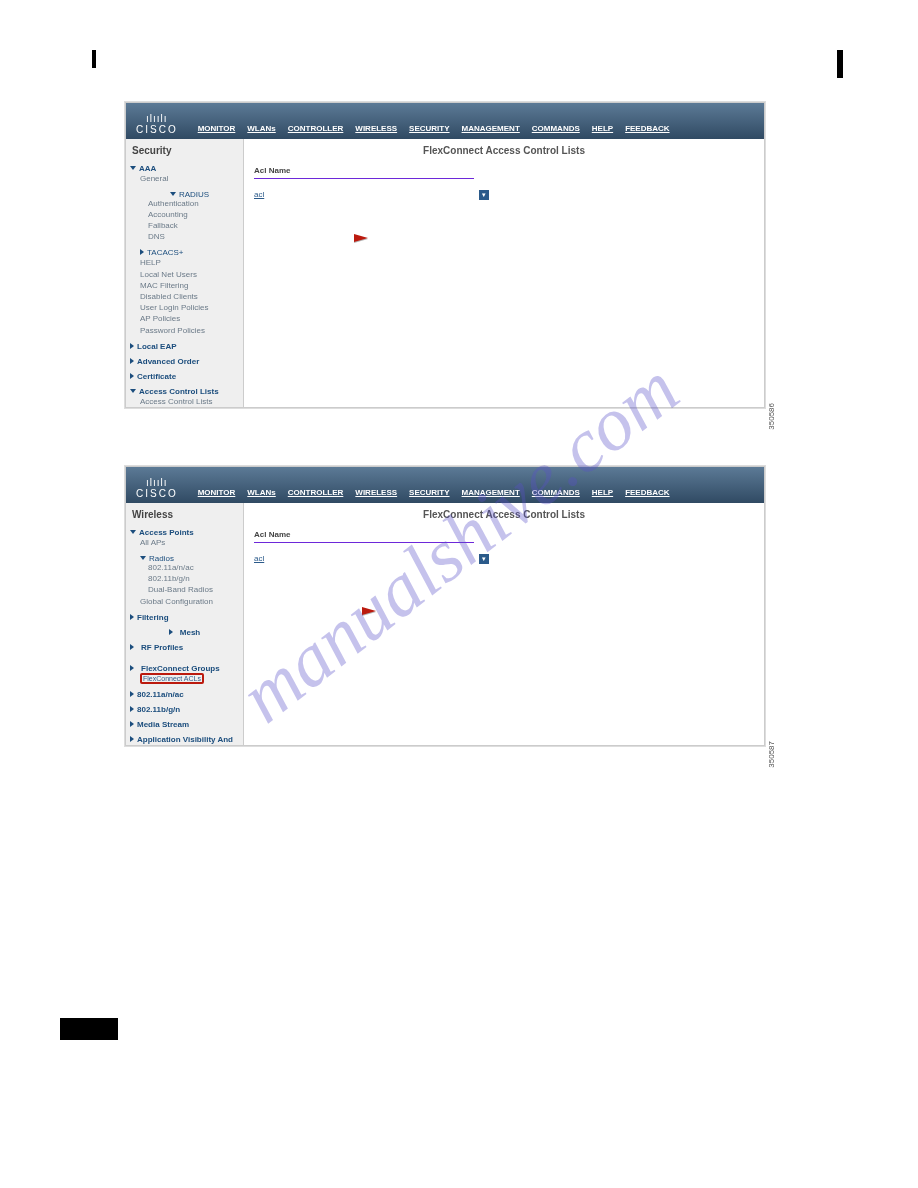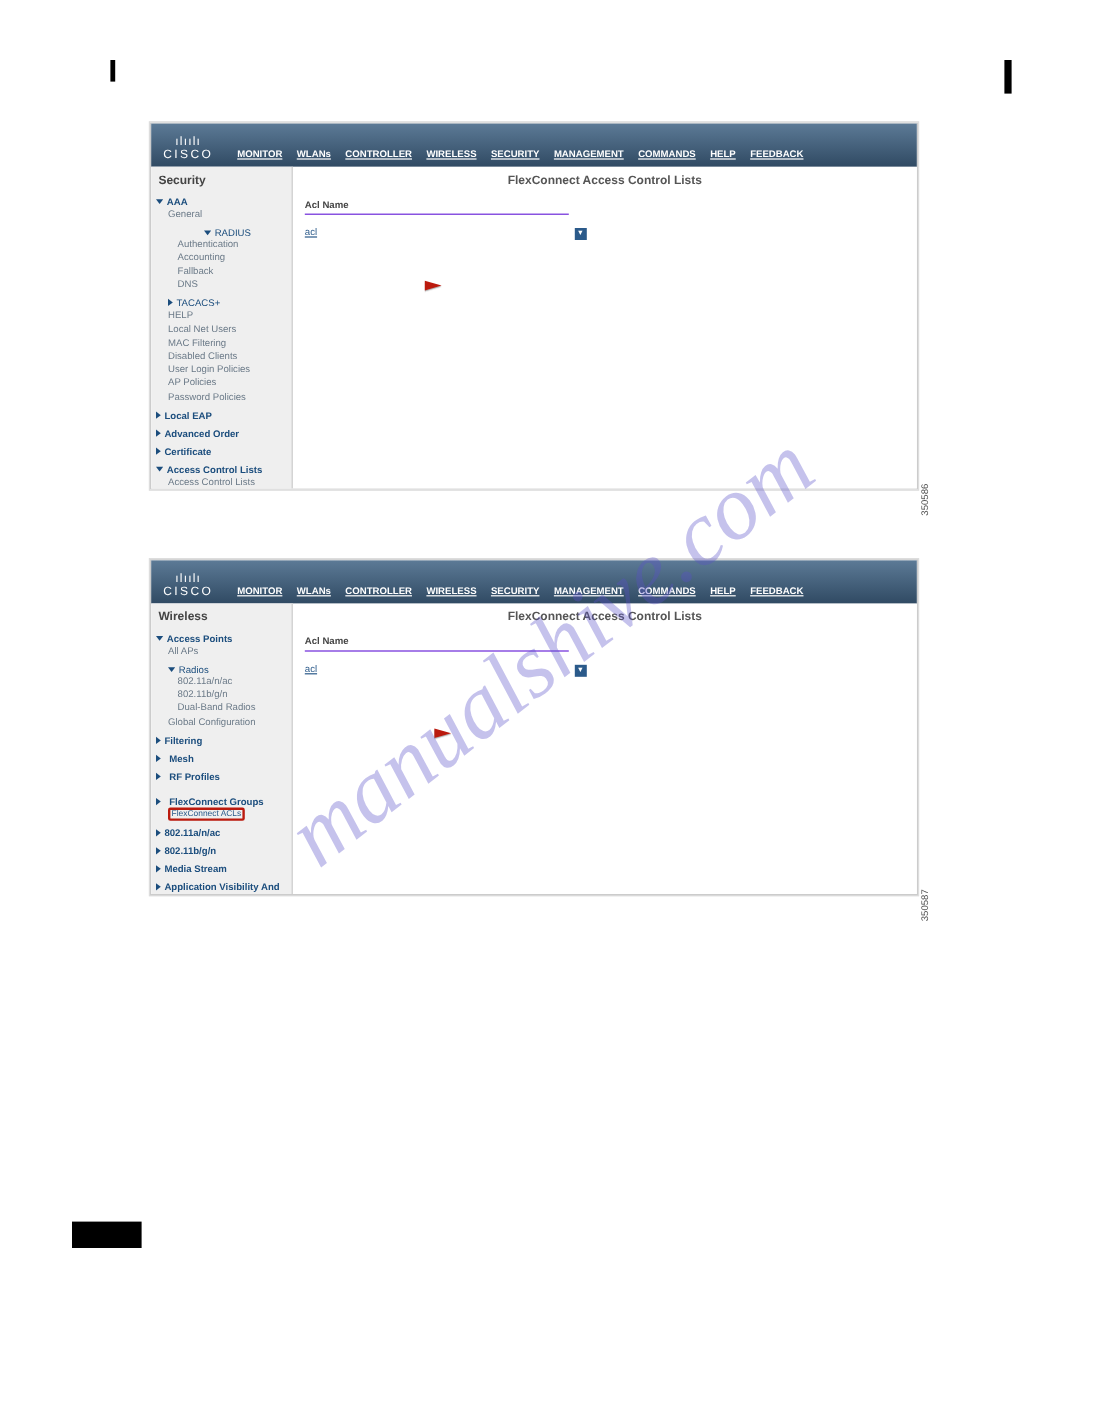--- a/index.html
+++ b/index.html
@@ -130,21 +130,21 @@
       <div class="sb">
         <div class="sb-title">Wireless</div>
         <div class="sb-h open">Access Points</div>
         <div class="sb-item">All APs</div>
         <div class="sb-h open" style="font-weight:normal;margin-left:10px;">Radios</div>
         <div class="sb-sub">802.11a/n/ac</div>
         <div class="sb-sub">802.11b/g/n</div>
         <div class="sb-sub">Dual-Band Radios</div>
         <div class="sb-item">Global Configuration</div>
         <div class="sb-h">Filtering</div>
-        <div class="sb-h" style="font-weight:bold;"><span style="visibility:hidden">▸</span><span>Mesh</span></div>
+        <div class="sb-h" style="font-weight:bold;text-align:center;"><span style="visibility:hidden">▸</span><span>Mesh</span></div>
         <div class="sb-h" style="font-weight:bold;border-left:none;"><span style="visibility:hidden">▸</span><span>RF Profiles</span></div>
         <div class="sb-h" style="font-weight:bold;border-left:none;margin-top:12px;"><span style="visibility:hidden">▸</span><span>FlexConnect Groups</span></div>
         <div style="padding-left:10px;"><span class="hi-red" style="font-size:7px;">FlexConnect ACLs</span></div>
         <div class="sb-h">802.11a/n/ac</div>
         <div class="sb-h">802.11b/g/n</div>
         <div class="sb-h">Media Stream</div>
         <div class="sb-h">Application Visibility And Control</div>
       </div>
       <div class="main">
         <div class="main-title">FlexConnect Access Control Lists</div>

